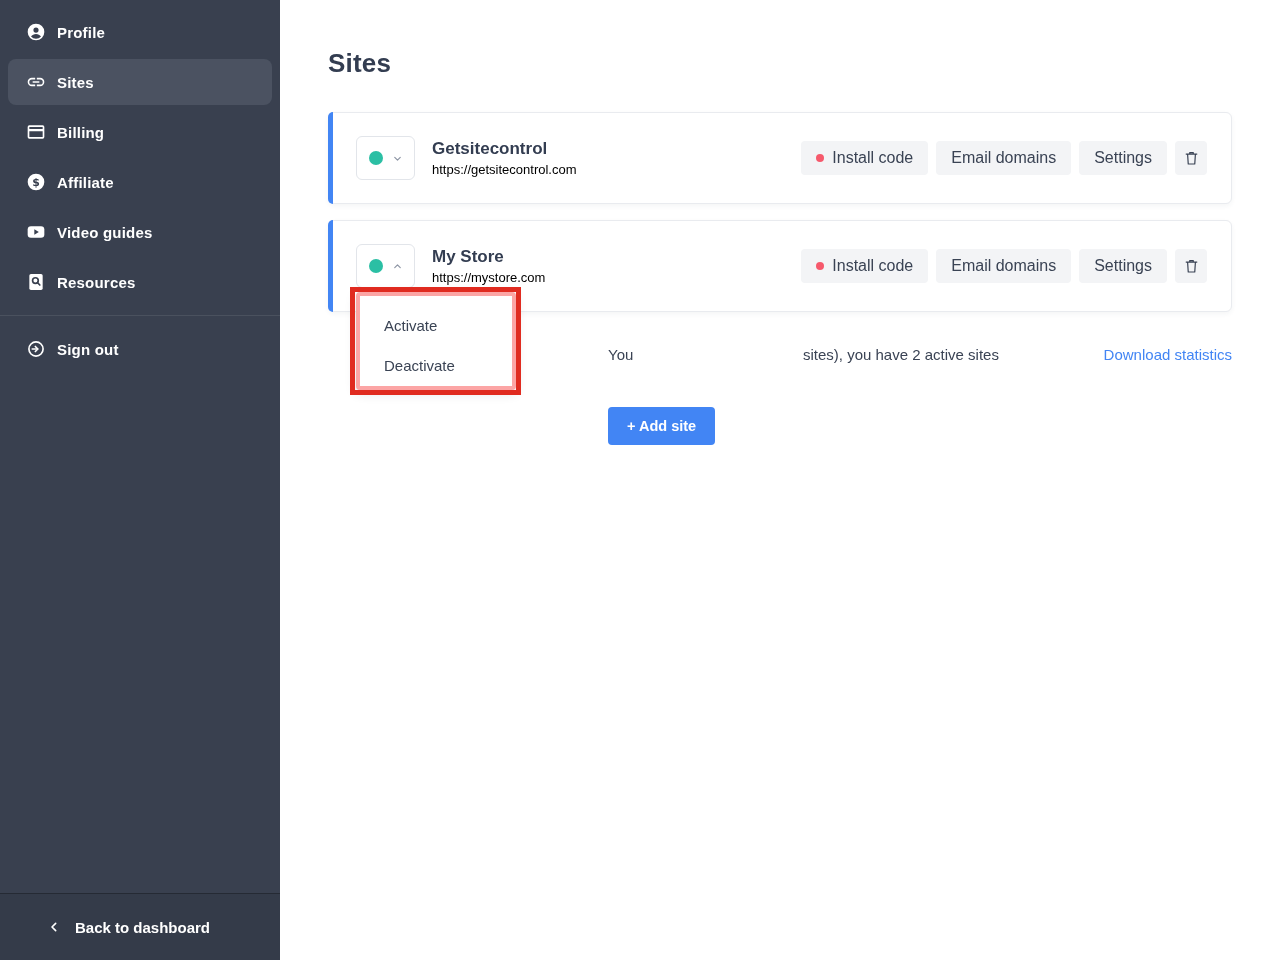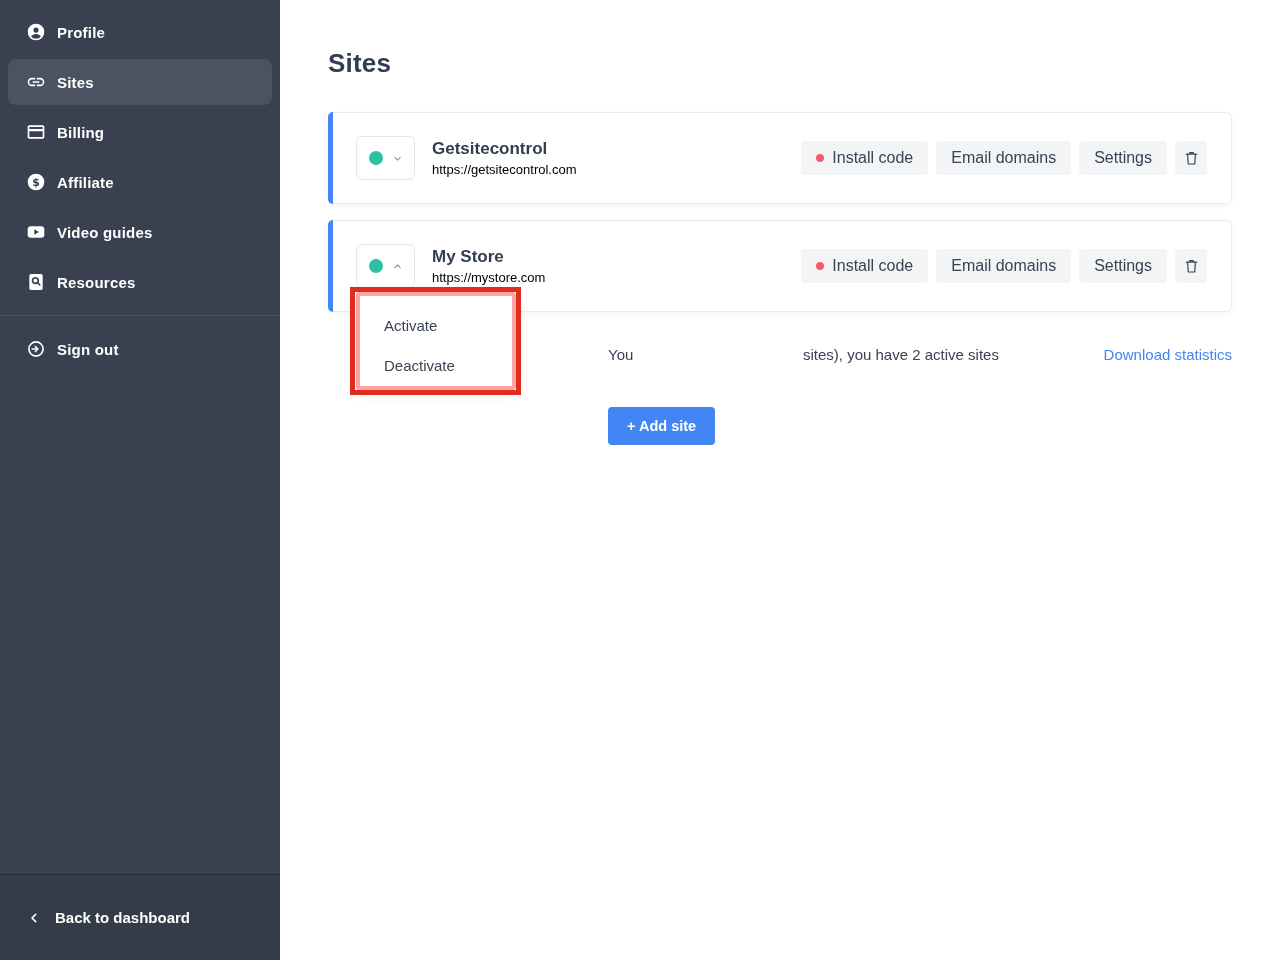--- a/index.html
+++ b/index.html
@@ -28,23 +28,23 @@
   .nav-item.active .hl { display: block; }
   .nav-icon {
     width: 20px; height: 20px; margin-right: 11px; position: relative; z-index: 1;
     display: flex; align-items: center; justify-content: center; flex: 0 0 20px;
   }
   .nav-icon svg { width: 20px; height: 20px; display: block; }
   .nav-label { position: relative; z-index: 1; }
   .nav-divider { height: 1px; background: rgba(255,255,255,.09); margin: 8px 0; }
 
   .sidebar-bottom {
-    position: absolute; left: 0; right: 0; bottom: 0; height: 86px;
+    position: absolute; left: 0; right: 0; bottom: 0; height: 67px;
     border-top: 1px solid rgba(0,0,0,.28); background: rgba(0,0,0,.07);
-    display: flex; align-items: center; padding-left: 24px;
+    display: flex; align-items: center; padding-left: 44px;
     font-size: 15px; font-weight: 700; cursor: pointer;
   }
   .back-icon { width: 20px; height: 20px; margin-right: 11px; display: flex; align-items: center; justify-content: center; }
   .back-icon svg { width: 16px; height: 16px; }
 
   
   .main { position: absolute; left: 280px; top: 0; width: 1000px; height: 960px; background: #fff; }
   .page-title {
     position: absolute; left: 48px; top: 48px; margin: 0;
     font-size: 26px; font-weight: 700; color: #333d51; letter-spacing: .2px;

